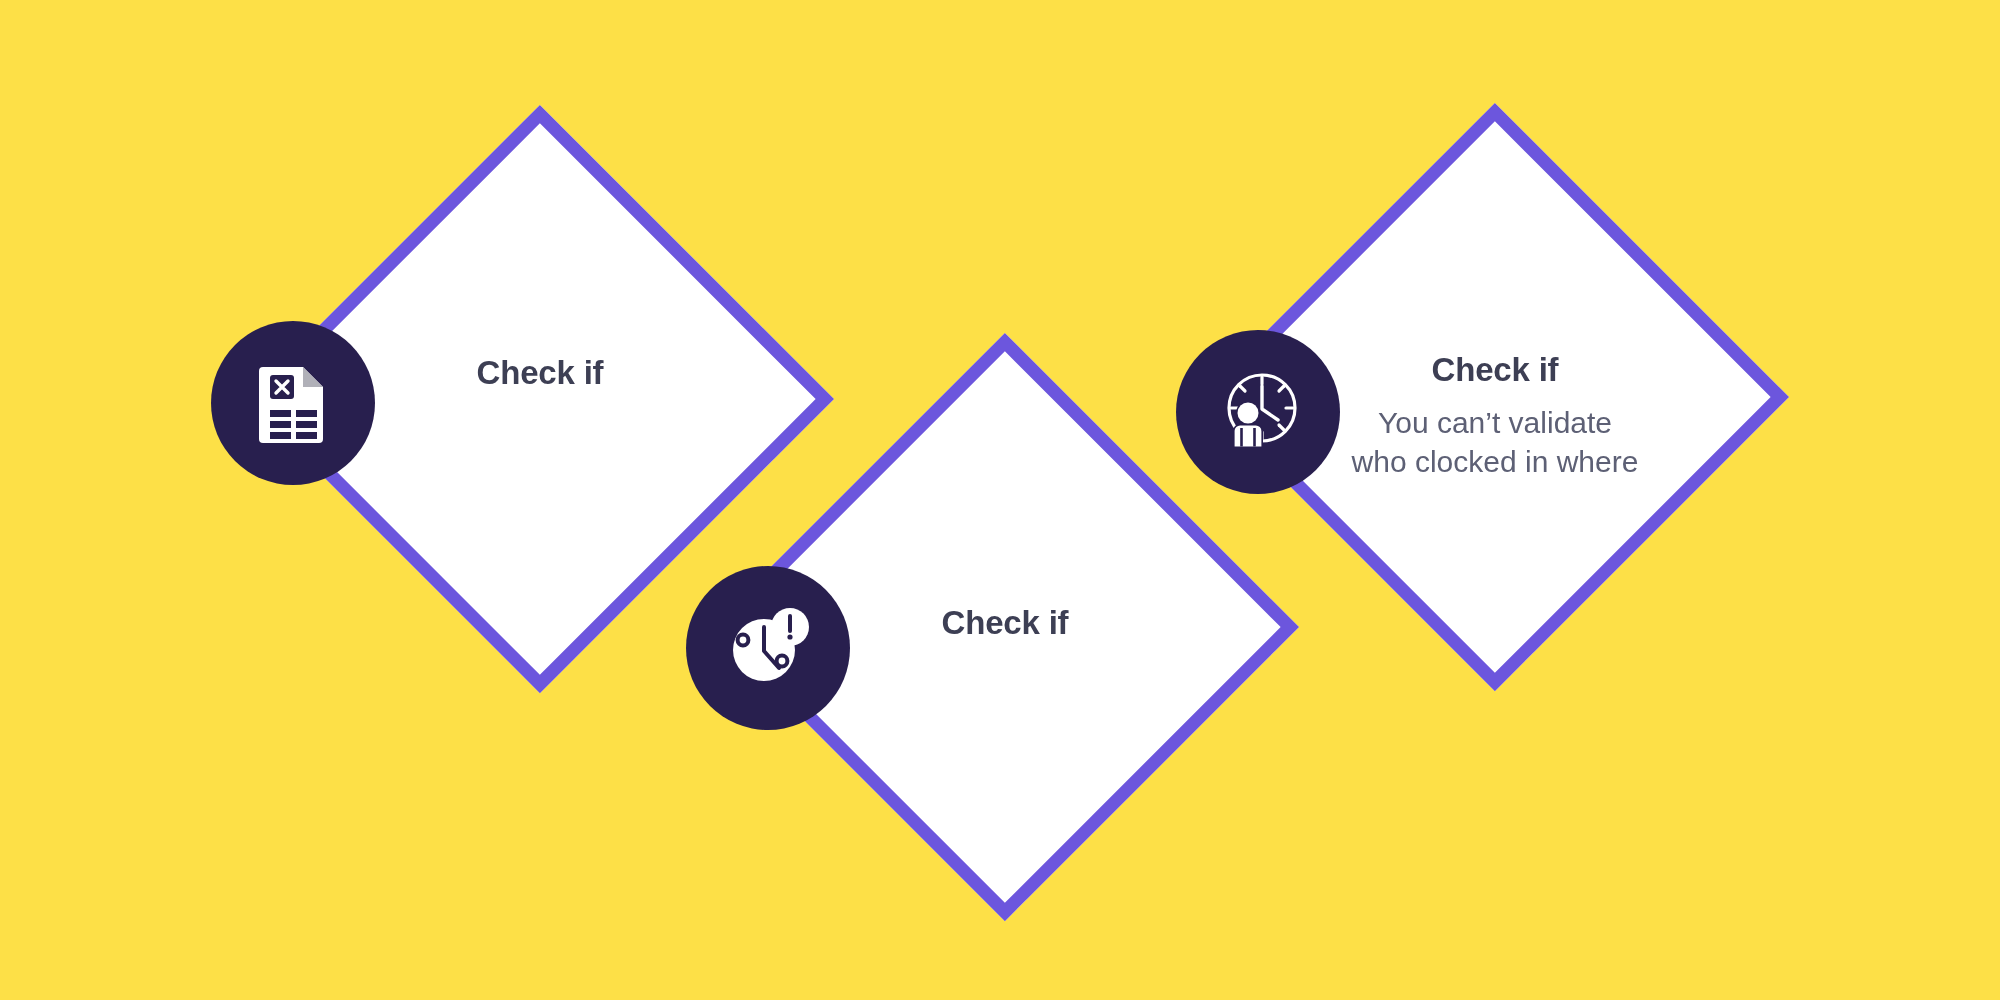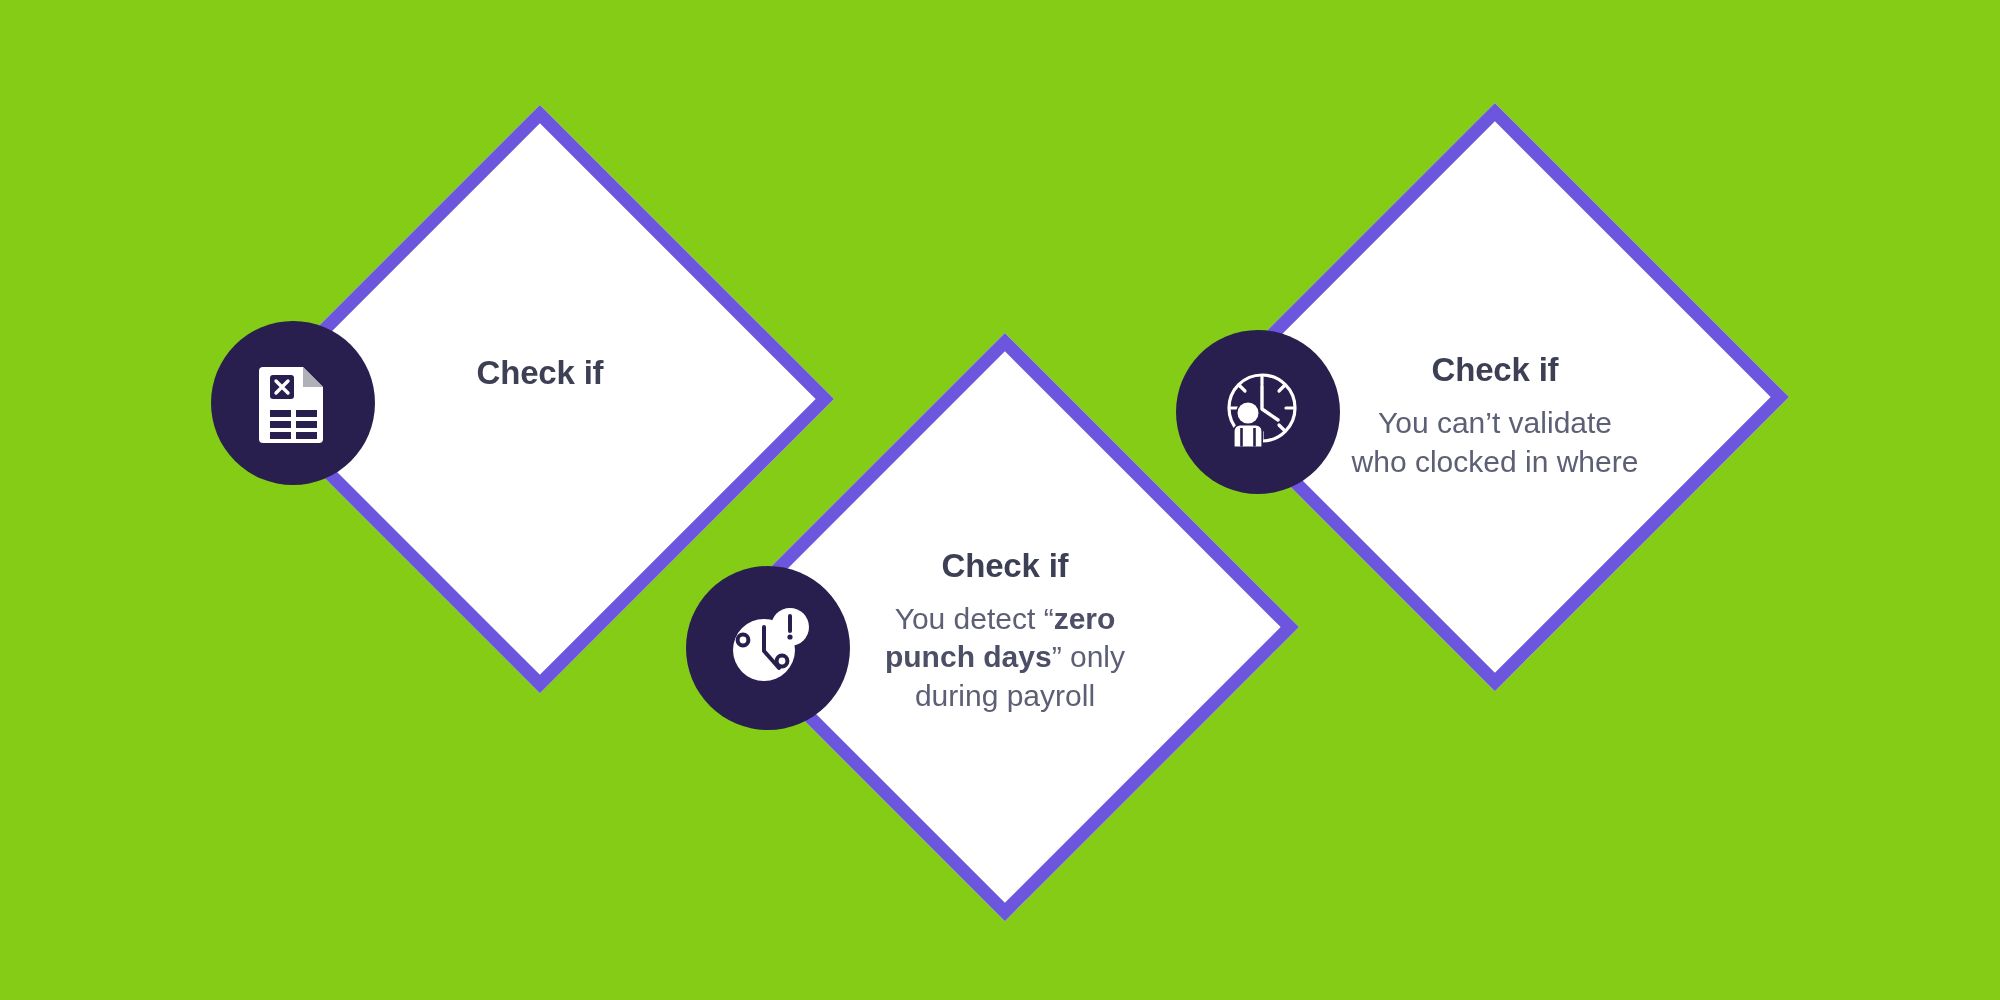--- a/index.html
+++ b/index.html
@@ -76,21 +76,21 @@
     background: #281f4e;
     display: flex;
     align-items: center;
     justify-content: center;
   }
   .badge svg { display: block; }
 </style>
 </head>
 <body>
 
-<div id="stage" style="width: 2000px; height: 1000px; background: #84cc16;">
+<div id="stage" style="width: 2000px; height: 1000px; background: #fde047;">
     <div class="node" style="left: 332.111px; top: 191.111px; width: 415.779px; height: 415.779px;">
       <div class="diamond" style="width: 415.779px; height: 415.779px; border-color: rgb(108, 86, 221); background: rgb(255, 255, 255);"></div>
     </div>
     <div class="node-text" style="left: 375px; top: 270px; width: 330px; height: 220px;">
       <div class="node-title" style="color: rgb(61, 63, 84);">Check if</div>
     </div>
     <div class="badge" style="left: 211px; top: 321px; width: 164px; height: 164px; background: rgb(40, 31, 78);">
       <span>
         <svg width="92" height="92" viewBox="0 0 92 92" aria-hidden="true">
           <path d="M16 10 h40 l20 20 v52 a4 4 0 0 1 -4 4 h-56 a4 4 0 0 1 -4 -4 v-68 a4 4 0 0 1 4 -4 z" fill="#ffffff"></path>
@@ -104,21 +104,20 @@
           <rect x="23" y="75" width="21" height="7" fill="#281f4e"></rect>
           <rect x="49" y="75" width="21" height="7" fill="#281f4e"></rect>
         </svg>
       </span>
     </div>
     <div class="node" style="left: 797.111px; top: 419.111px; width: 415.779px; height: 415.779px;">
       <div class="diamond" style="width: 415.779px; height: 415.779px; border-color: rgb(108, 86, 221); background: rgb(255, 255, 255);"></div>
     </div>
     <div class="node-text" style="left: 858px; top: 490px; width: 294px; height: 280px;">
       <div class="node-title" style="color: rgb(61, 63, 84);">Check if</div>
-      <div class="node-body" style="color: rgb(93, 96, 117);"><span>You detect “</span><b>zero punch days</b><span>” only during payroll</span></div>
     </div>
     <div class="badge" style="left: 686px; top: 566px; width: 164px; height: 164px; background: rgb(40, 31, 78);">
       <span>
         <svg width="92" height="92" viewBox="0 0 92 92" aria-hidden="true">
           <circle cx="42" cy="48" r="31" fill="#ffffff"></circle>
           <path d="M42 25 L42 49 L57 66" stroke="#281f4e" stroke-width="4" fill="none" stroke-linecap="round" stroke-linejoin="round"></path>
           <circle cx="21" cy="38" r="5.4" fill="none" stroke="#281f4e" stroke-width="4"></circle>
           <circle cx="60" cy="59" r="5.4" fill="none" stroke="#281f4e" stroke-width="4"></circle>
           <circle cx="68" cy="25" r="19" fill="#ffffff"></circle>
           <path d="M68 14 L68 29" stroke="#281f4e" stroke-width="4" stroke-linecap="round"></path>

